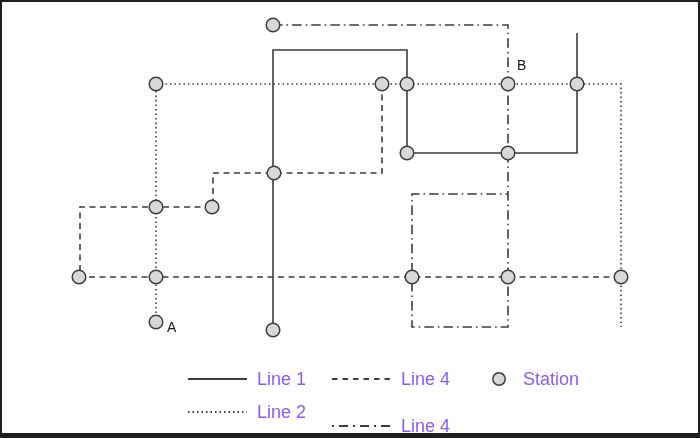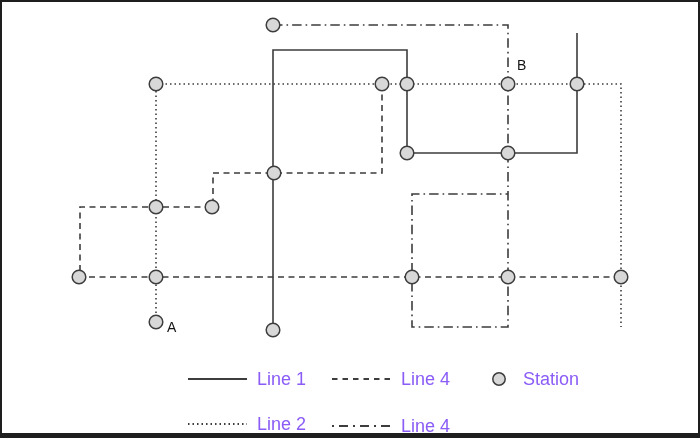--- a/index.html
+++ b/index.html
@@ -87,21 +87,21 @@
 
     <div class="legend-item" style="left:489px;top:368px;gap:16px;">
       <span class="sample">
           <svg width="16" height="16">
             <circle cx="8" cy="8" r="6.2" fill="#d8d8d8" stroke="#3d3d3d" stroke-width="1.5"></circle>
           </svg>
         </span>
       <span class="legend-label">Station</span>
     </div>
 
-    <div class="legend-item" style="left:186px;top:401px;margin-top:12px;">
+    <div class="legend-item" style="left:186px;top:401px;">
       <span class="sample">
           <svg width="59" height="4">
             <line x1="0" y1="2" x2="59" y2="2" stroke="#3d3d3d" stroke-width="1.8" stroke-dasharray="1.5 3"></line>
           </svg>
         </span>
       <span class="legend-label">Line 2</span>
     </div>
 
     <div class="legend-item" style="left:330px;top:415px;">
       <span class="sample">

